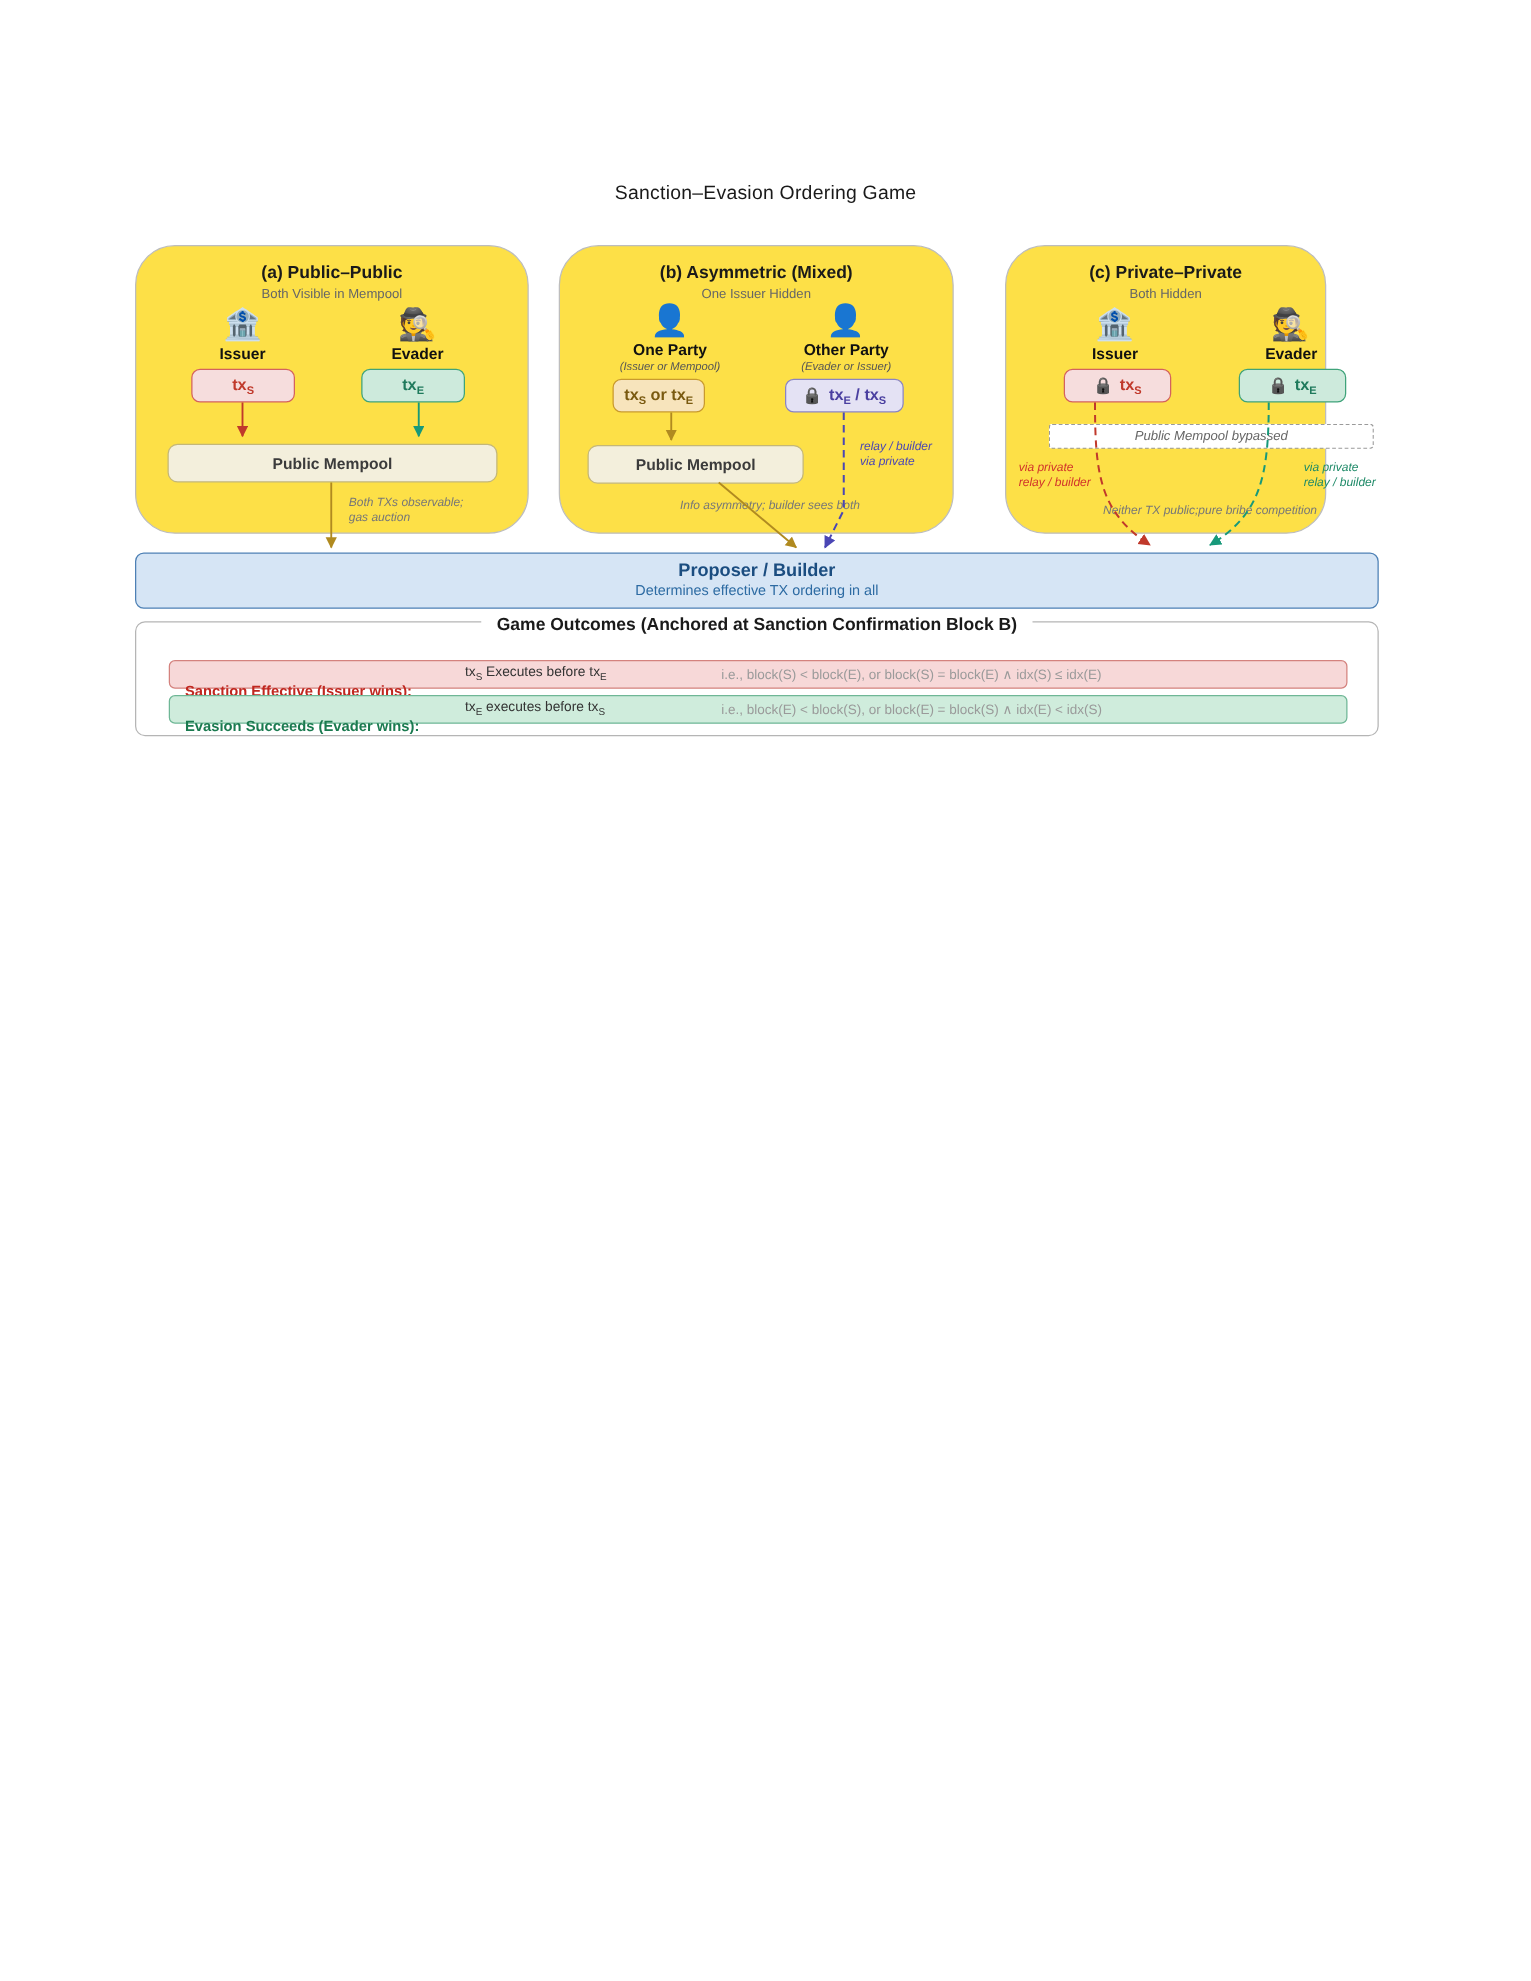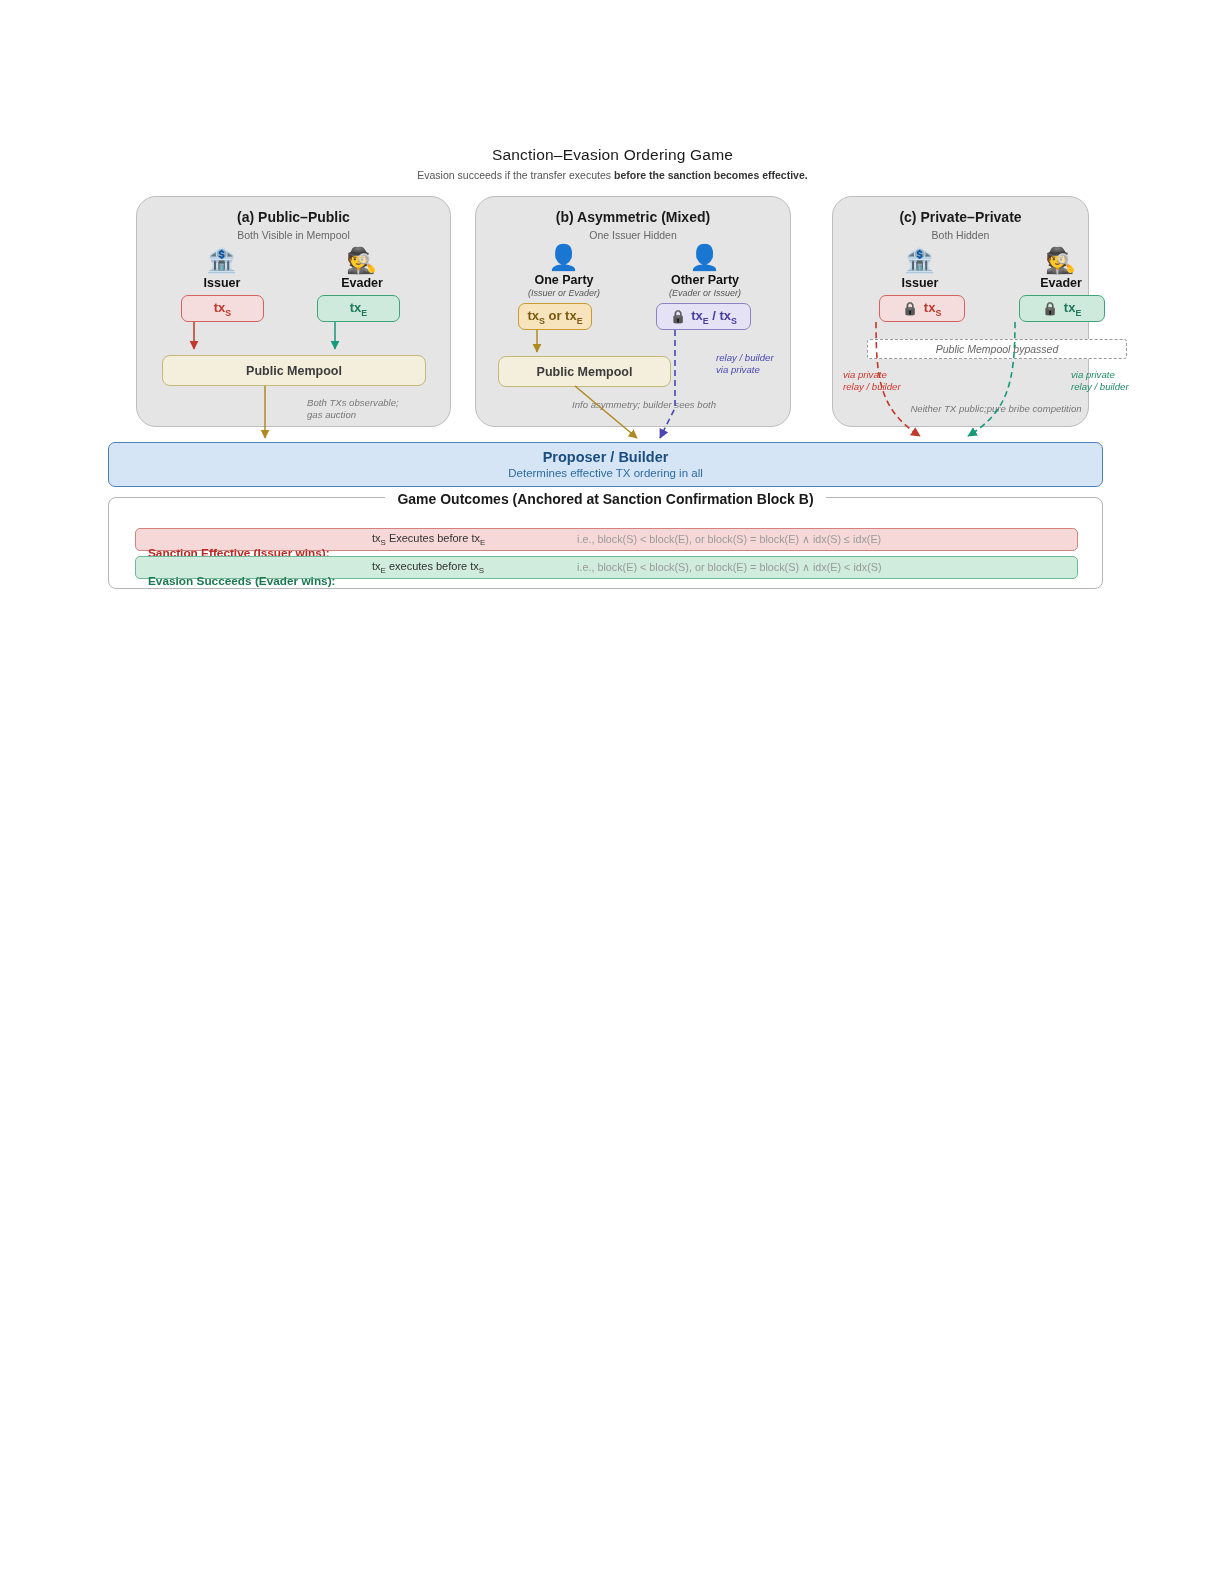--- a/index.html
+++ b/index.html
@@ -42,24 +42,23 @@
     text-align: center;
     font-size: 10.5px;
     color: #555;
   }
   .fig-subtitle b { color: #333; }
 
   
   .panel {
     position: absolute;
     border: 1.2px solid #bdbdbd;
-    border-radius: 20px;
-    background: #e5e5e5;
-    box-sizing: border-box;
-    margin-left: 28px;
+    border-radius: 32px;
+    background: #fde047;
+    box-sizing: border-box;
   }
   #panel-a { left: 108px;  top: 196px; width: 315px; height: 231px; }
   #panel-b { left: 447px;  top: 196px; width: 316px; height: 231px; }
   #panel-c { left: 804px;  top: 196px; width: 257px; height: 231px; }
 
   .panel-title {
     position: absolute;
     left: 0; top: 12px;
     width: 100%;
     text-align: center;
@@ -266,21 +265,20 @@
     width: 1225px; height: 620px;
     pointer-events: none;
   }
 </style>
 </head>
 <body>
 
 <div id="figure">
 
   <div class="fig-title">Sanction–Evasion Ordering Game</div>
-  <div class="fig-subtitle"><span>Evasion succeeds if the transfer executes </span><b>before the sanction becomes effective.</b></div>
 
   <div class="panel" id="panel-a">
     <div class="panel-title">(a) Public–Public</div>
     <div class="panel-sub">Both Visible in Mempool</div>
 
     <div class="actor" style="left:25px; top:48px;">
       <span class="emoji">🏦</span>
       <span class="aname">Issuer</span>
     </div>
     <div class="actor" style="left:165px; top:48px;">
@@ -302,21 +300,21 @@
     <div class="note" style="left:170px; top:200px; width:130px;">Both TXs observable;<br>gas auction</div>
   </div>
 
   <div class="panel" id="panel-b">
     <div class="panel-title">(b) Asymmetric (Mixed)</div>
     <div class="panel-sub">One Issuer Hidden</div>
 
     <div class="actor" style="left:28px; top:45px;">
       <span class="emoji">👤</span>
       <span class="aname">One Party</span>
-      <span class="asub">(Issuer or Evader)</span>
+      <span class="asub">(Issuer or Mempool)</span>
     </div>
     <div class="actor" style="left:169px; top:45px;">
       <span class="emoji">👤</span>
       <span class="aname">Other Party</span>
       <span class="asub">(Evader or Issuer)</span>
     </div>
 
     <div class="txbox tx-amber" style="left:42px; top:106px; width:74px;">
       <span>tx<sub>S</sub> or tx<sub>E</sub></span>
     </div>

